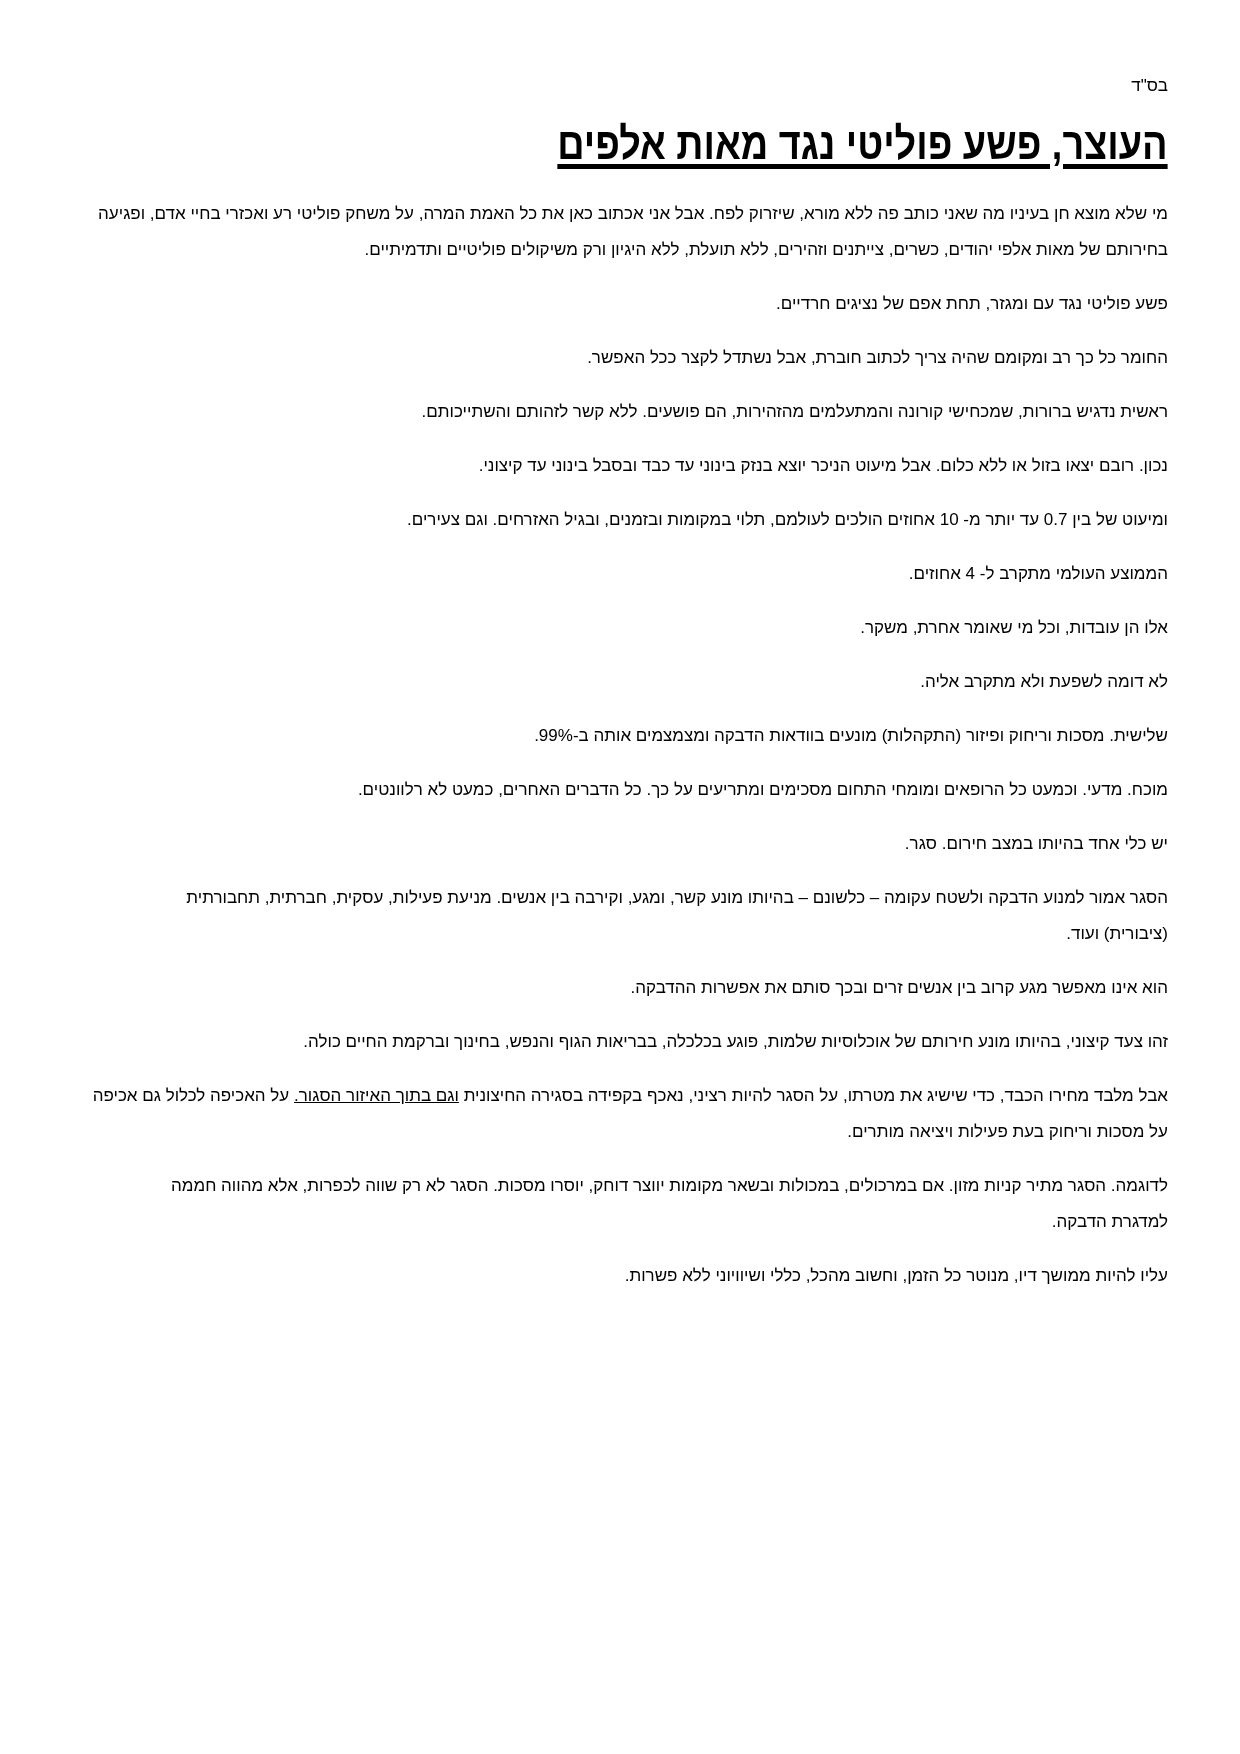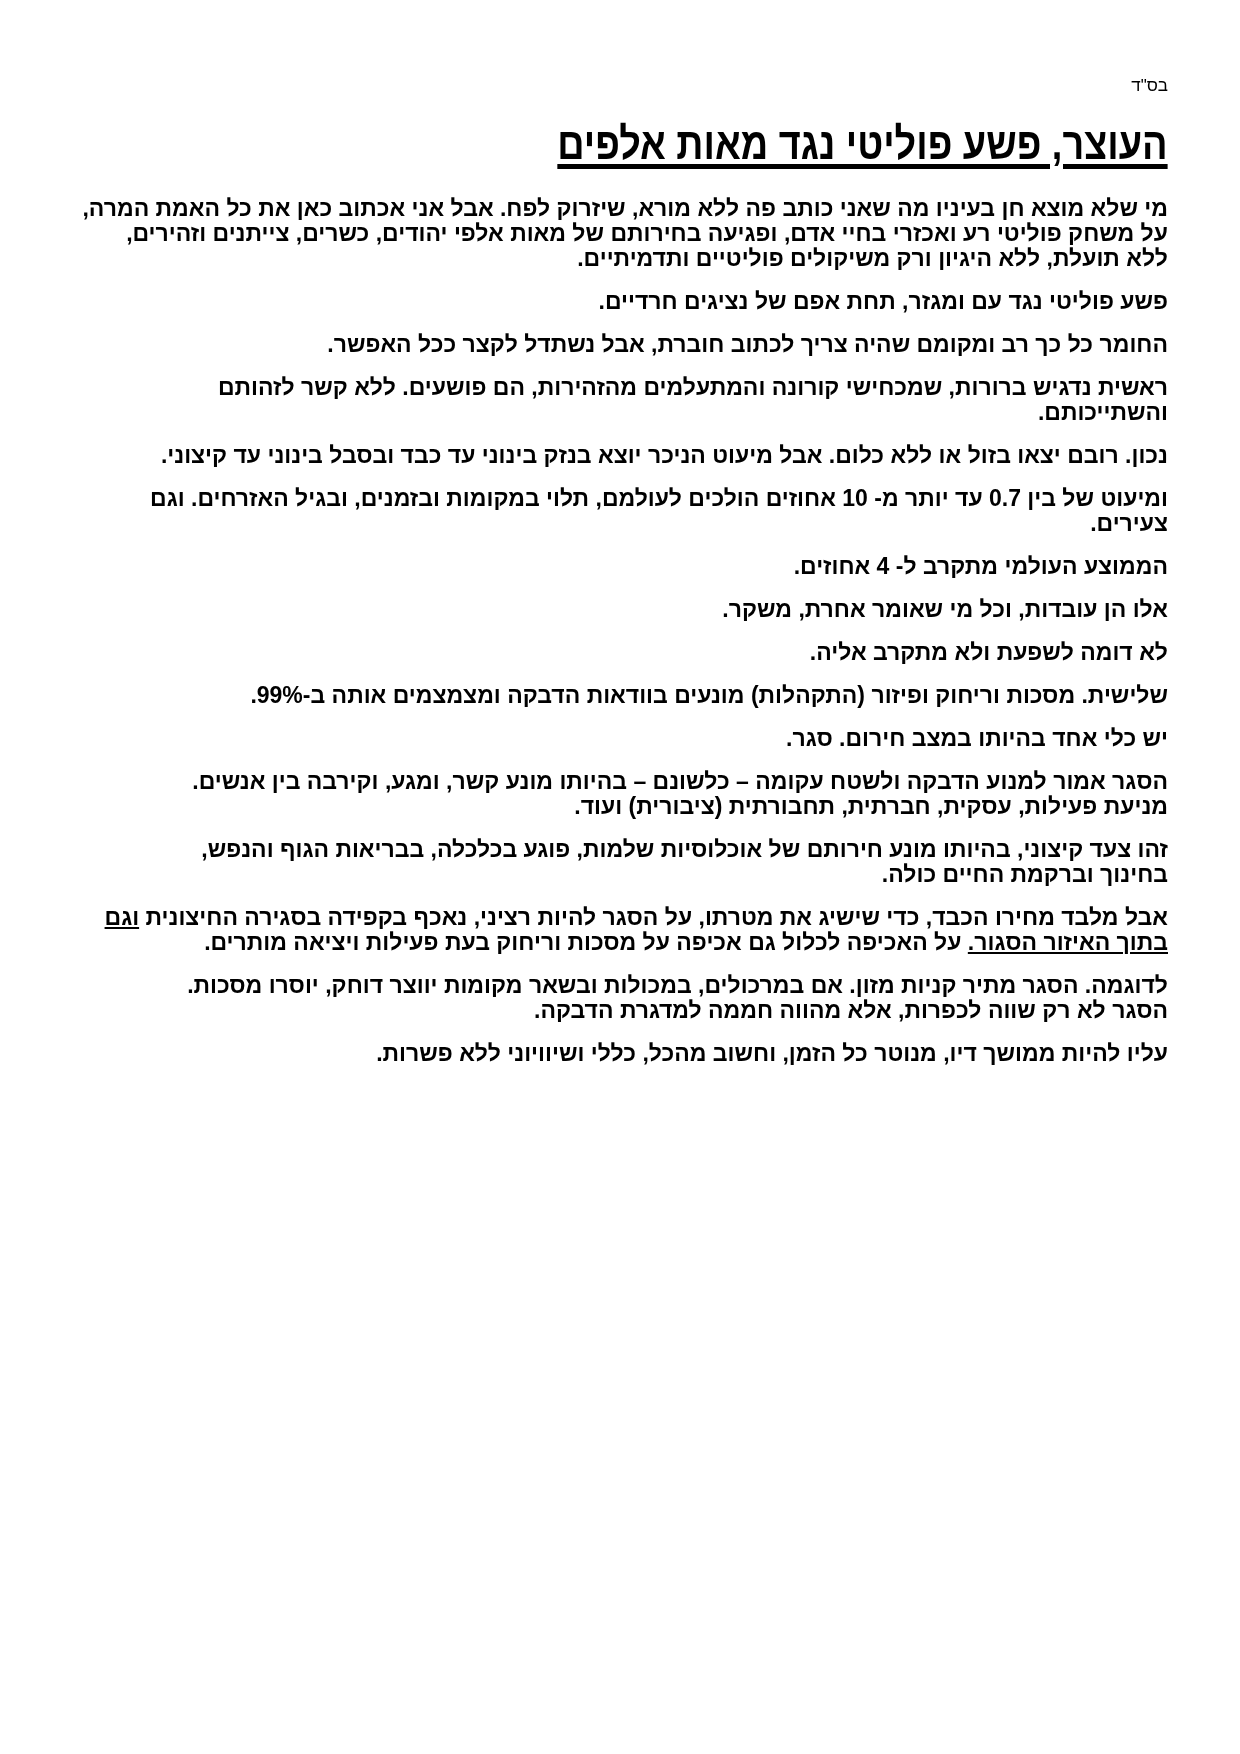--- a/index.html
+++ b/index.html
@@ -47,23 +47,23 @@
       transform-origin: right center;
     }
     .body-text {
       position: absolute;
       top: 196px;
       right: 0;
       width: 1090px;
     }
     .para {
       margin: 0 0 18px 0;
-      font-size: 23px;
-      font-weight: bold;
-      line-height: 25px;
+      font-size: 17px;
+      font-weight: normal;
+      line-height: 36px;
       transform-origin: right top;
     }
     .para.narrow { width: 1040px; margin-right: 0; margin-top: 8px; }
     .para .u { text-decoration: underline; }
   </style>
 </head>
 <body>
 
 <div class="page">
   <div class="header-mark">בס"ד</div>
@@ -73,20 +73,22 @@
     <p class="para">מי שלא מוצא חן בעיניו מה שאני כותב פה ללא מורא, שיזרוק לפח. אבל אני אכתוב כאן את כל האמת המרה, על משחק פוליטי רע ואכזרי בחיי אדם, ופגיעה בחירותם של מאות אלפי יהודים, כשרים, צייתנים וזהירים, ללא תועלת, ללא היגיון ורק משיקולים פוליטיים ותדמיתיים.</p>
     <p class="para">פשע פוליטי נגד עם ומגזר, תחת אפם של נציגים חרדיים.</p>
     <p class="para">החומר כל כך רב ומקומם שהיה צריך לכתוב חוברת, אבל נשתדל לקצר ככל האפשר.</p>
     <p class="para narrow">ראשית נדגיש ברורות, שמכחישי קורונה והמתעלמים מהזהירות, הם פושעים. ללא קשר לזהותם והשתייכותם.</p>
     <p class="para">נכון. רובם יצאו בזול או ללא כלום. אבל מיעוט הניכר יוצא בנזק בינוני עד כבד ובסבל בינוני עד קיצוני.</p>
     <p class="para narrow">ומיעוט של בין 0.7 עד יותר מ- 10 אחוזים הולכים לעולמם, תלוי במקומות ובזמנים, ובגיל האזרחים. וגם צעירים.</p>
     <p class="para"> הממוצע העולמי מתקרב ל- 4 אחוזים.</p>
     <p class="para">אלו הן עובדות, וכל מי שאומר אחרת, משקר.</p>
     <p class="para">לא דומה לשפעת ולא מתקרב אליה.</p>
     <p class="para">שלישית. מסכות וריחוק ופיזור (התקהלות) מונעים בוודאות הדבקה ומצמצמים אותה ב-99%.</p>
+    <p class="para narrow">מוכח. מדעי. וכמעט כל הרופאים ומומחי התחום מסכימים ומתריעים על כך. כל הדברים האחרים, כמעט לא רלוונטים.</p>
     <p class="para">יש כלי אחד בהיותו במצב חירום. סגר.</p>
     <p class="para narrow">הסגר אמור למנוע הדבקה ולשטח עקומה – כלשונם – בהיותו מונע קשר, ומגע, וקירבה בין אנשים.  מניעת פעילות, עסקית, חברתית, תחבורתית (ציבורית) ועוד.</p>
+    <p class="para">הוא אינו מאפשר מגע קרוב בין אנשים זרים ובכך סותם את אפשרות ההדבקה.</p>
     <p class="para narrow">זהו צעד קיצוני, בהיותו מונע חירותם של אוכלוסיות שלמות, פוגע בכלכלה, בבריאות הגוף והנפש, בחינוך וברקמת החיים כולה.</p>
     <p class="para"><span>אבל מלבד מחירו הכבד, כדי שישיג את מטרתו, על הסגר להיות רציני, נאכף בקפידה בסגירה החיצונית </span><span class="u">וגם בתוך האיזור הסגור.</span><span> על האכיפה לכלול גם אכיפה על מסכות וריחוק בעת פעילות ויציאה מותרים.</span></p>
     <p class="para narrow">לדוגמה. הסגר מתיר קניות מזון. אם במרכולים, במכולות ובשאר מקומות יווצר דוחק, יוסרו מסכות. הסגר לא רק שווה לכפרות, אלא מהווה חממה למדגרת הדבקה.</p>
     <p class="para">עליו להיות ממושך דיו, מנוטר כל הזמן, וחשוב מהכל, כללי ושיוויוני ללא פשרות.</p>
   </div>
 </div>
 
 </body></html>

